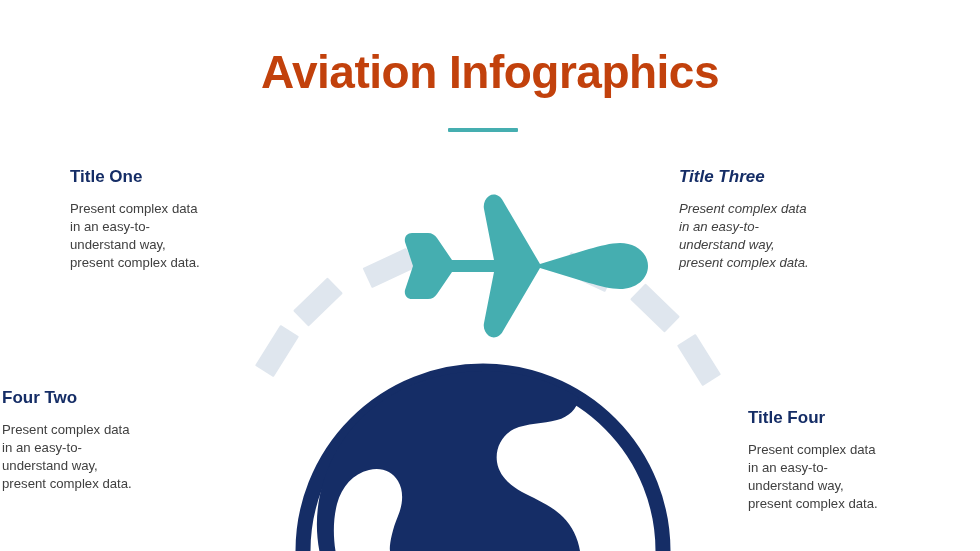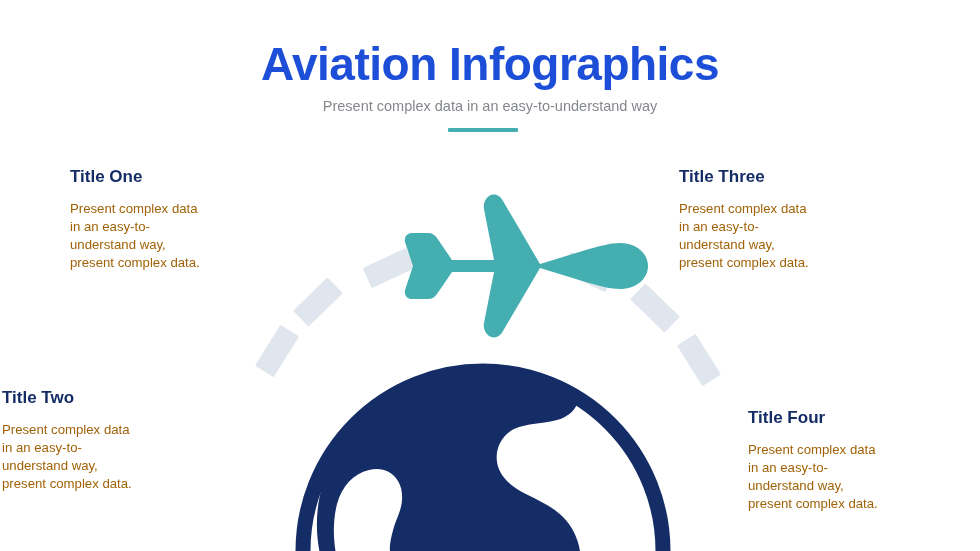--- a/index.html
+++ b/index.html
@@ -22,24 +22,24 @@
   #header {
     position: absolute;
     left: 0;
     top: 36px;
     width: 980px;
     text-align: center;
   }
   #main-title {
     font-size: 46px;
     font-weight: bold;
-    color: #1d4ed8;
+    color: #c2410c;
     letter-spacing: -0.5px;
     line-height: 1.05;
-    margin: 4px;
+    margin: 12px;
   }
   #subtitle {
     font-size: 14.5px;
     color: #84878c;
     margin: 10px 0 0 0;
     line-height: 1.2;
   }
   #accent-rule {
     position: absolute;
     left: 448px;
@@ -60,28 +60,28 @@
 
   .block-title {
     font-size: 17px;
     font-weight: bold;
     color: #152d66;
     margin: 0 0 13px 0;
     line-height: 1.1;
   }
   .block-body {
     font-size: 13.2px;
-    color: #a16207;
+    color: #404040;
     line-height: 1.38;
     margin: 0;
     white-space: pre-line;
   }
 
   #block-one  { left: 70px;  top: 168px; }
-  #block-three{ left: 679px; top: 168px; }
+  #block-three{ left: 679px; top: 168px; font-style: italic; }
   #block-two  { left: 2px;   top: 389px; }
   #block-four { left: 748px; top: 409px; }
 
   
   #graphic {
     position: absolute;
     left: 0;
     top: 0;
     width: 980px;
     height: 551px;
@@ -152,42 +152,41 @@
                C 432 233 435 235 437 238
                L 452 260
                L 494 260
                L 484 209
                C 483 204 485 199 489 196 Z"></path>
     </g>
   </svg>
 
   <div id="header">
     <h1 id="main-title">Aviation Infographics</h1>
-    <p id="subtitle">Present complex data in an easy-to-understand way</p>
   </div>
   <div id="accent-rule"></div>
 
   <div class="block right-al" id="block-one">
     <div class="block-title">Title One</div>
     <div class="block-body">Present complex data
 in an easy-to-
 understand way,
 present complex data.</div>
   </div>
 
   <div class="block left-al" id="block-three">
     <div class="block-title">Title Three</div>
     <div class="block-body">Present complex data
 in an easy-to-
 understand way,
 present complex data.</div>
   </div>
 
   <div class="block right-al" id="block-two">
-    <div class="block-title">Title Two</div>
+    <div class="block-title">Four Two</div>
     <div class="block-body">Present complex data
 in an easy-to-
 understand way,
 present complex data.</div>
   </div>
 
   <div class="block left-al" id="block-four">
     <div class="block-title">Title Four</div>
     <div class="block-body">Present complex data
 in an easy-to-

